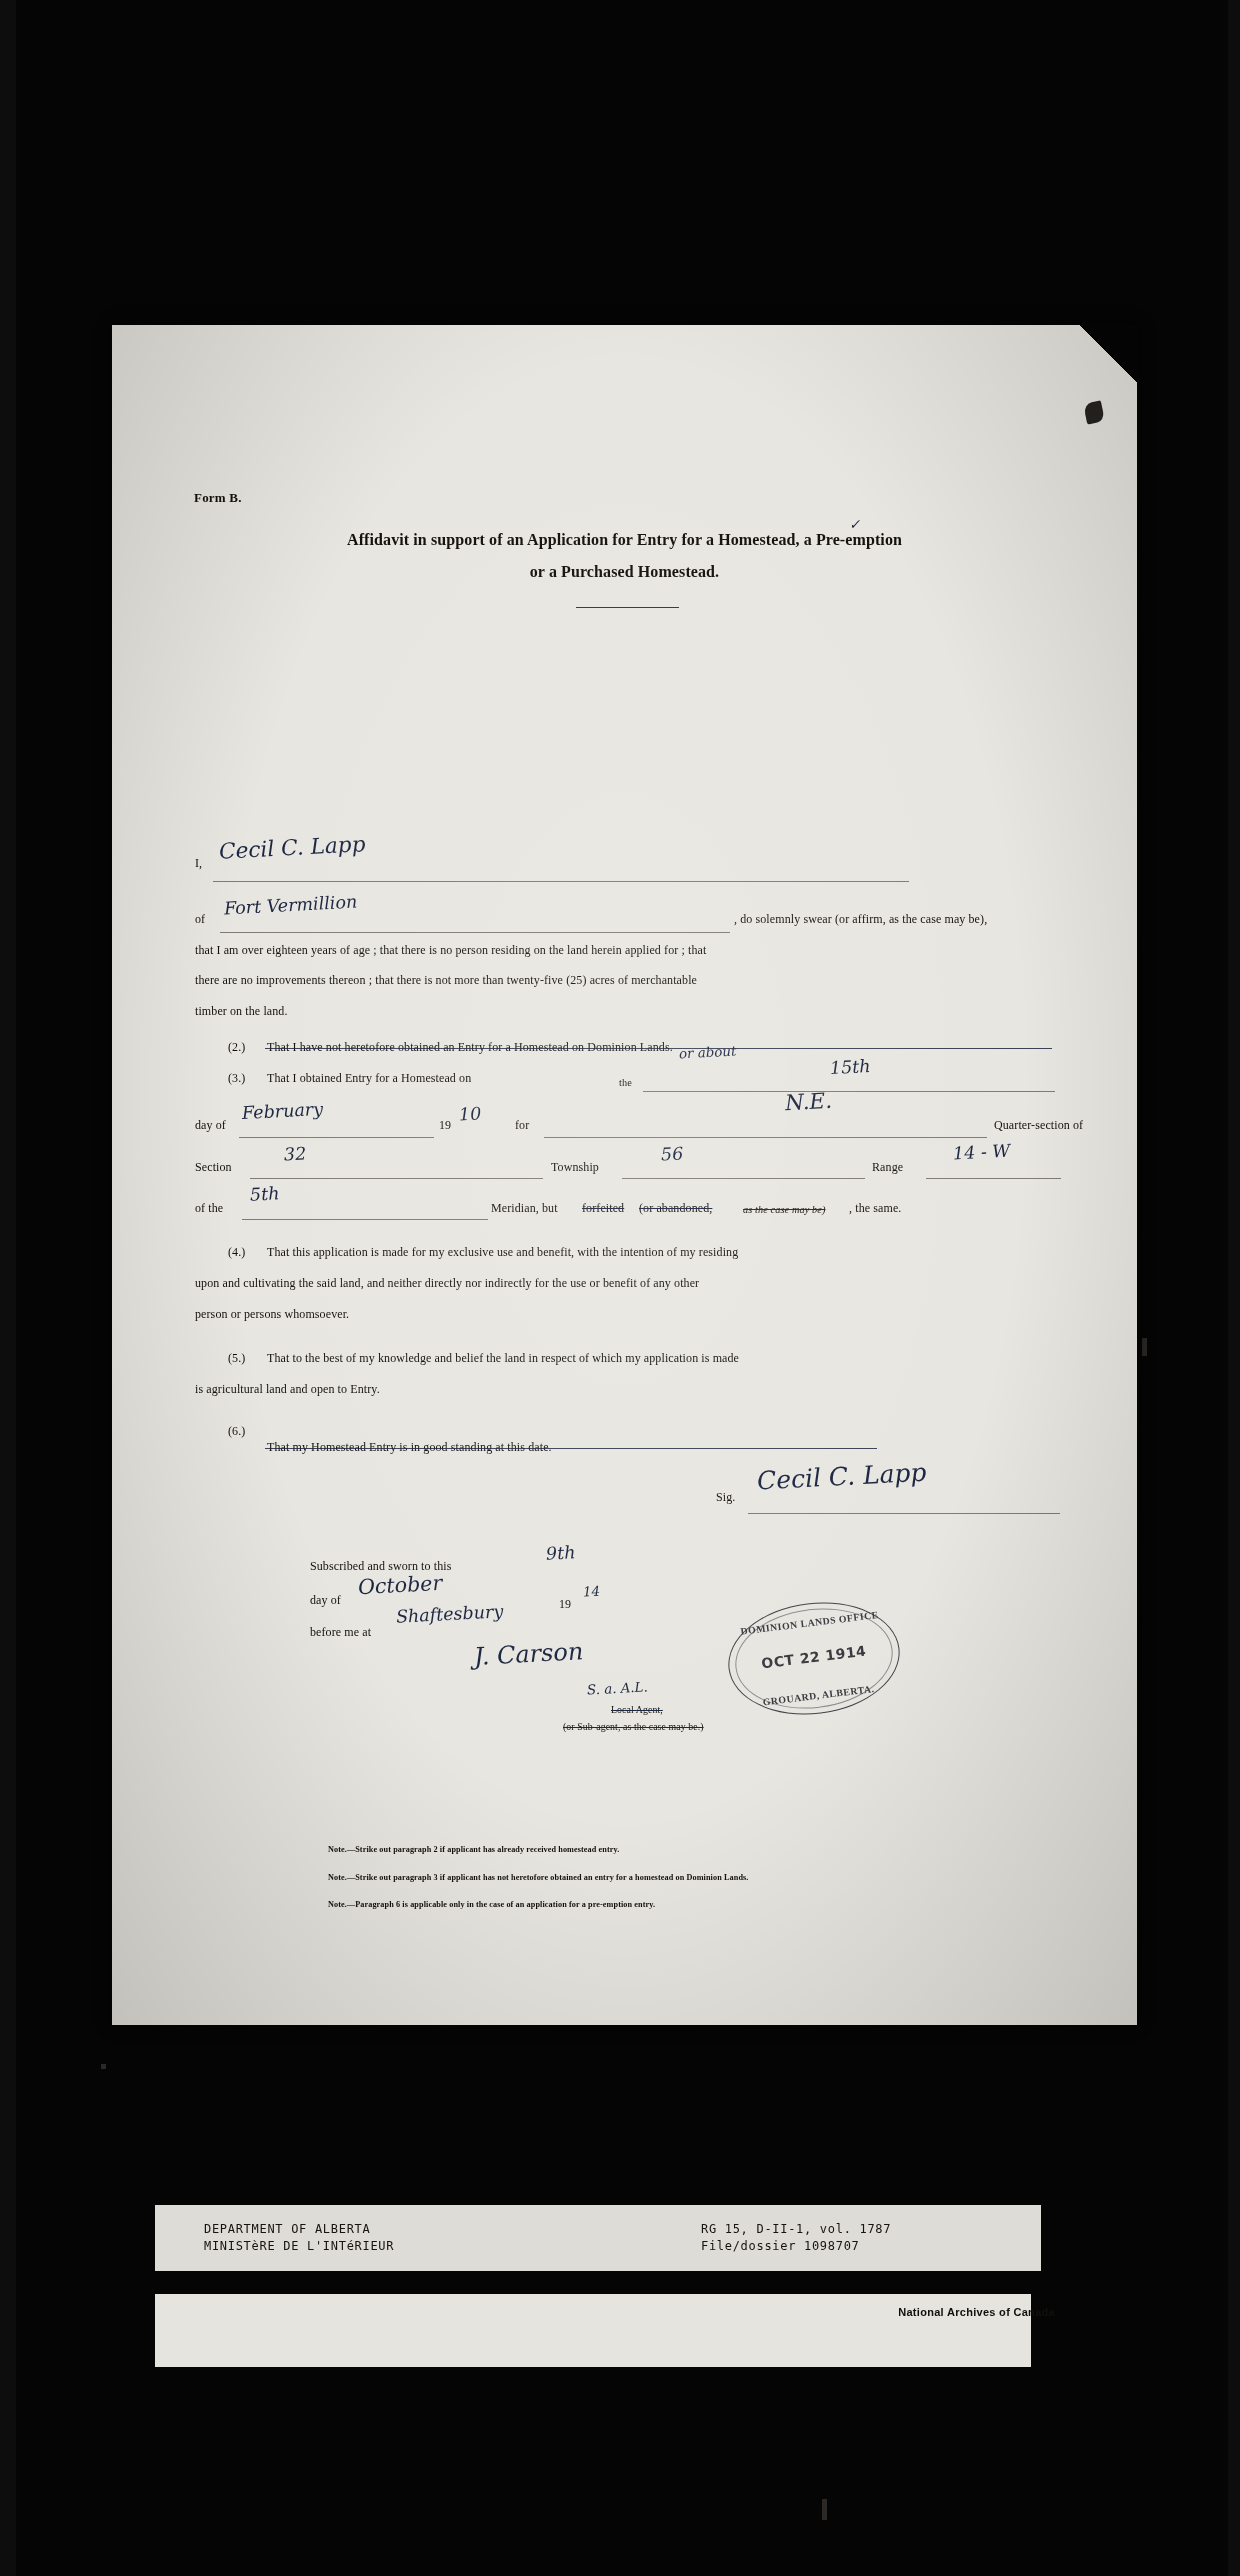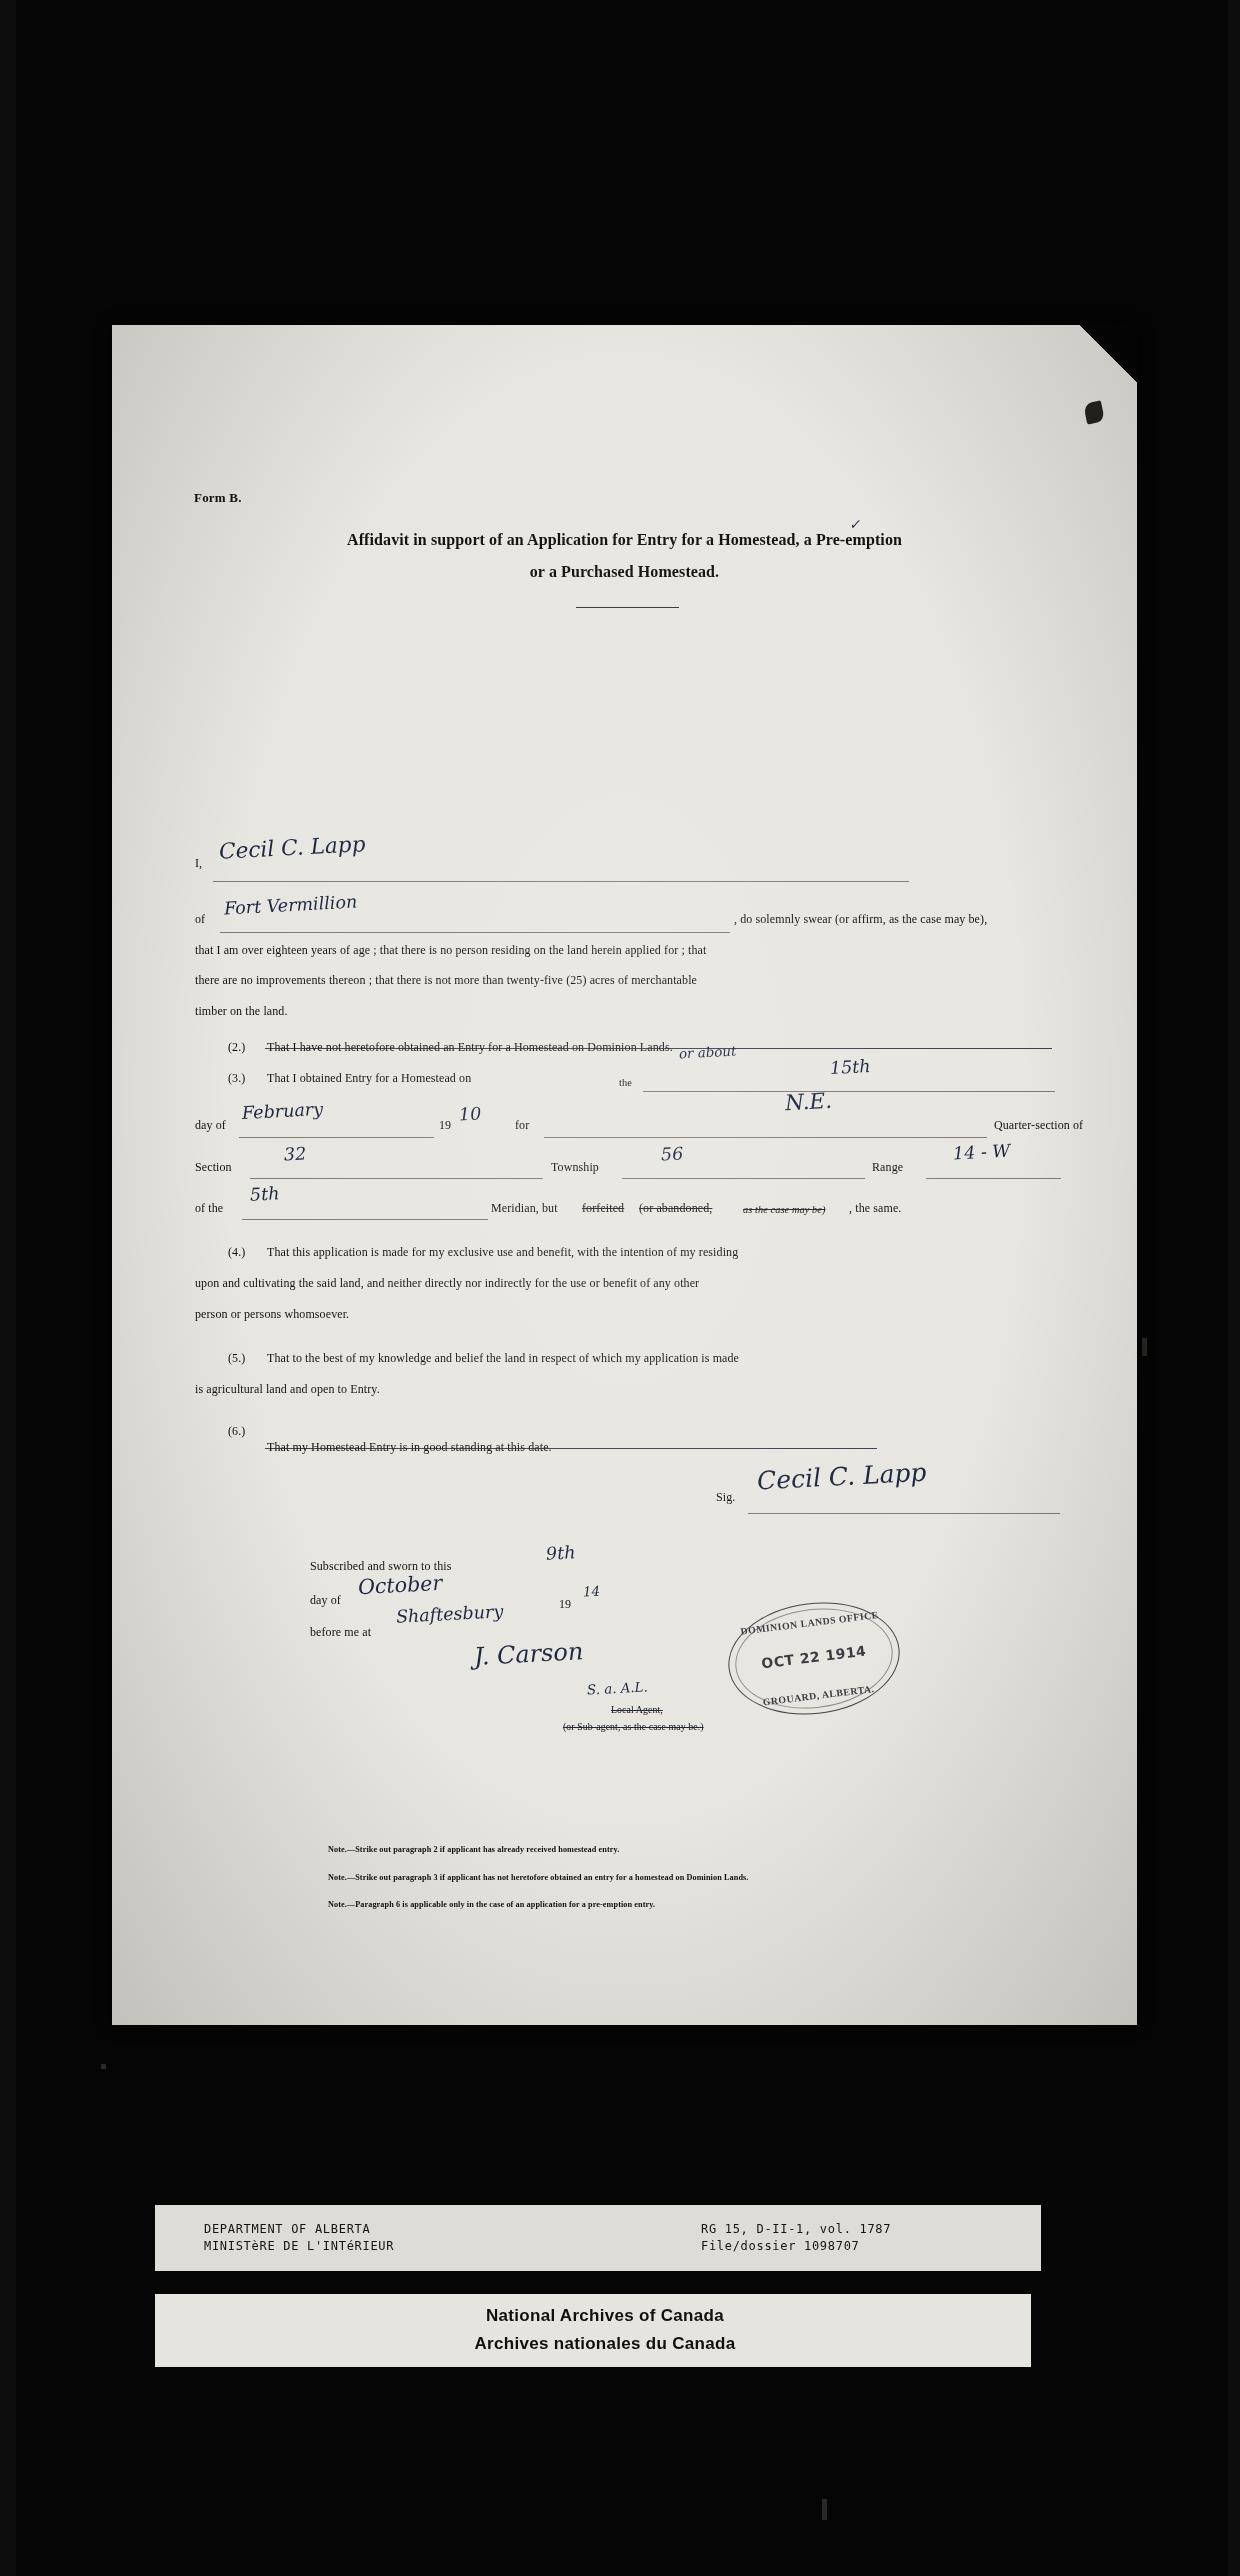--- a/index.html
+++ b/index.html
@@ -243,24 +243,24 @@
     top: 2294px;
     width: 876px;
     height: 73px;
     background: #e6e4de;
     color: #12100c;
   }
   #archive-name-bar .ln {
     position: absolute;
     left: 0;
     width: 900px;
-    text-align: center;
+    text-align: right;
     font-family: "Liberation Sans", sans-serif;
     font-weight: bold;
-    font-size: 17px;
+    font-size: 11px;
     letter-spacing: 0.3px;
   }
   #archive-name-bar .ln1 { top: 12.4px; }
   #archive-name-bar .ln2 { top: 40px; }
 
   
   .speck {
     position: absolute;
     background: #4a4640;
     opacity: .55;
@@ -398,15 +398,14 @@
     <div>MINISTèRE DE L'INTéRIEUR</div>
   </div>
   <div class="col-right">
     <div>RG 15, D-II-1, vol. 1787</div>
     <div>File/dossier 1098707</div>
   </div>
 </div>
 
 <div id="archive-name-bar">
   <div class="ln ln1">National  Archives  of  Canada</div>
-  <div class="ln ln2">Archives  nationales  du  Canada</div>
 </div>
 
 
 </body></html>

